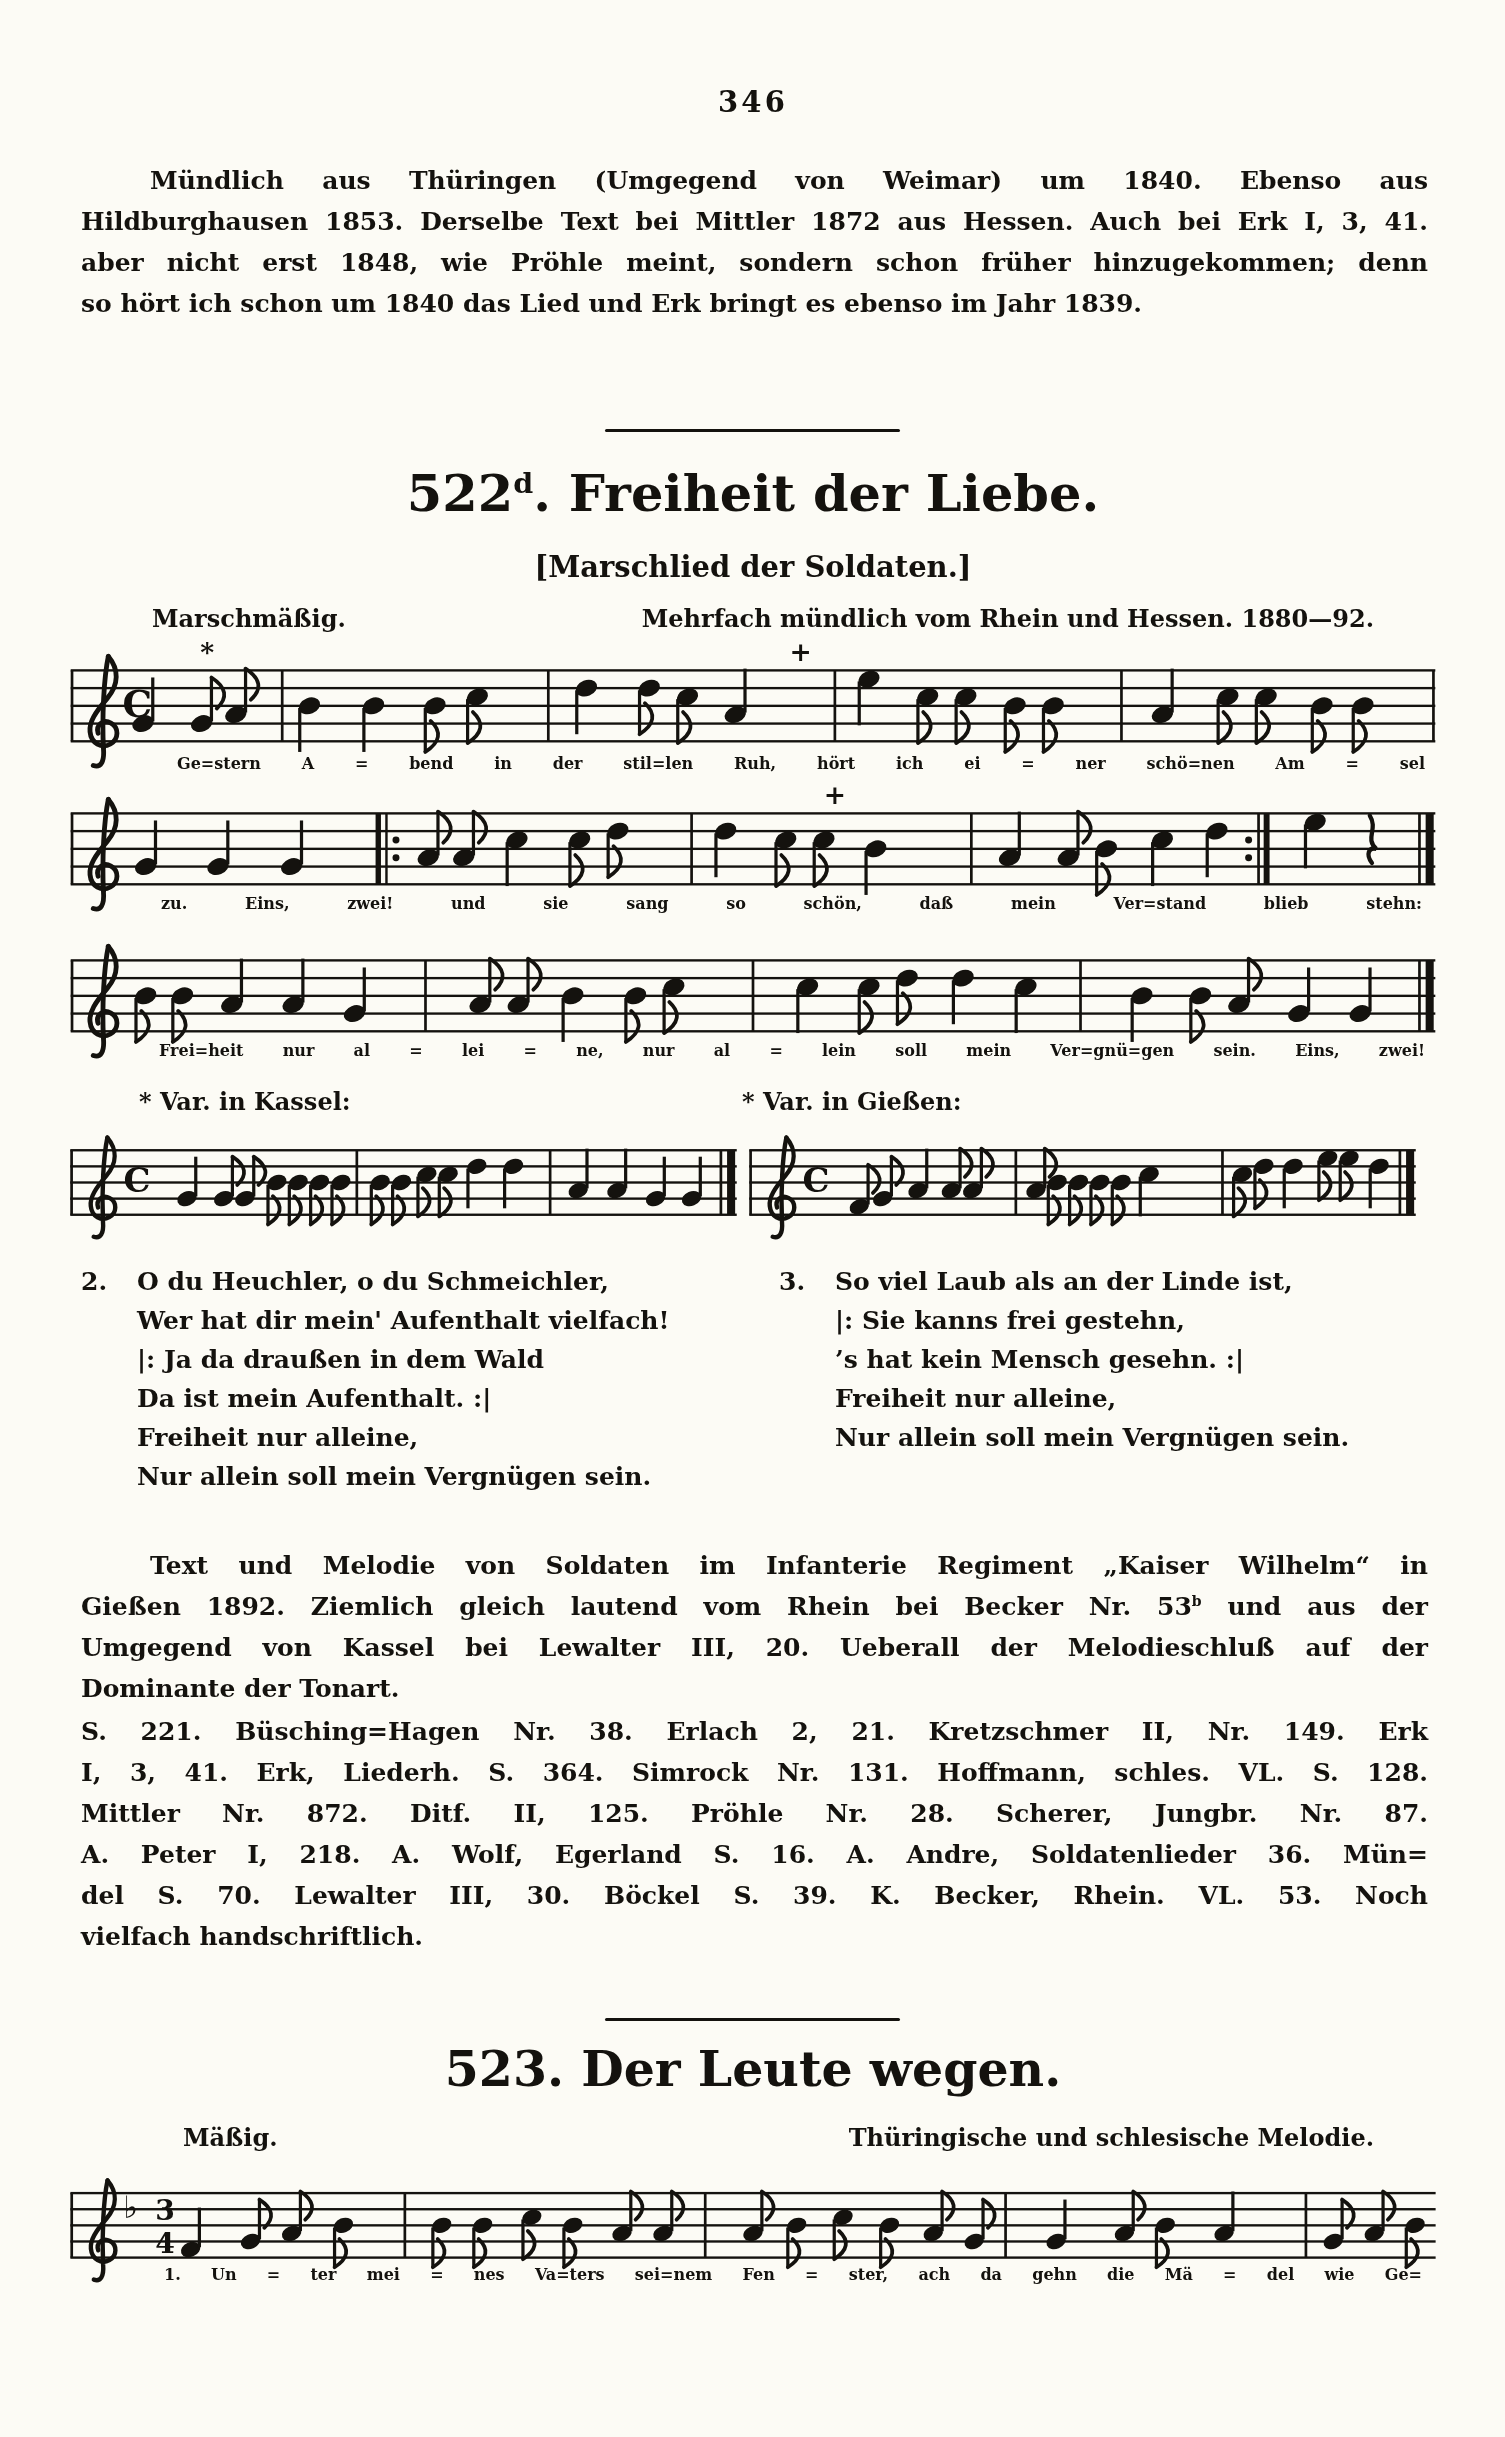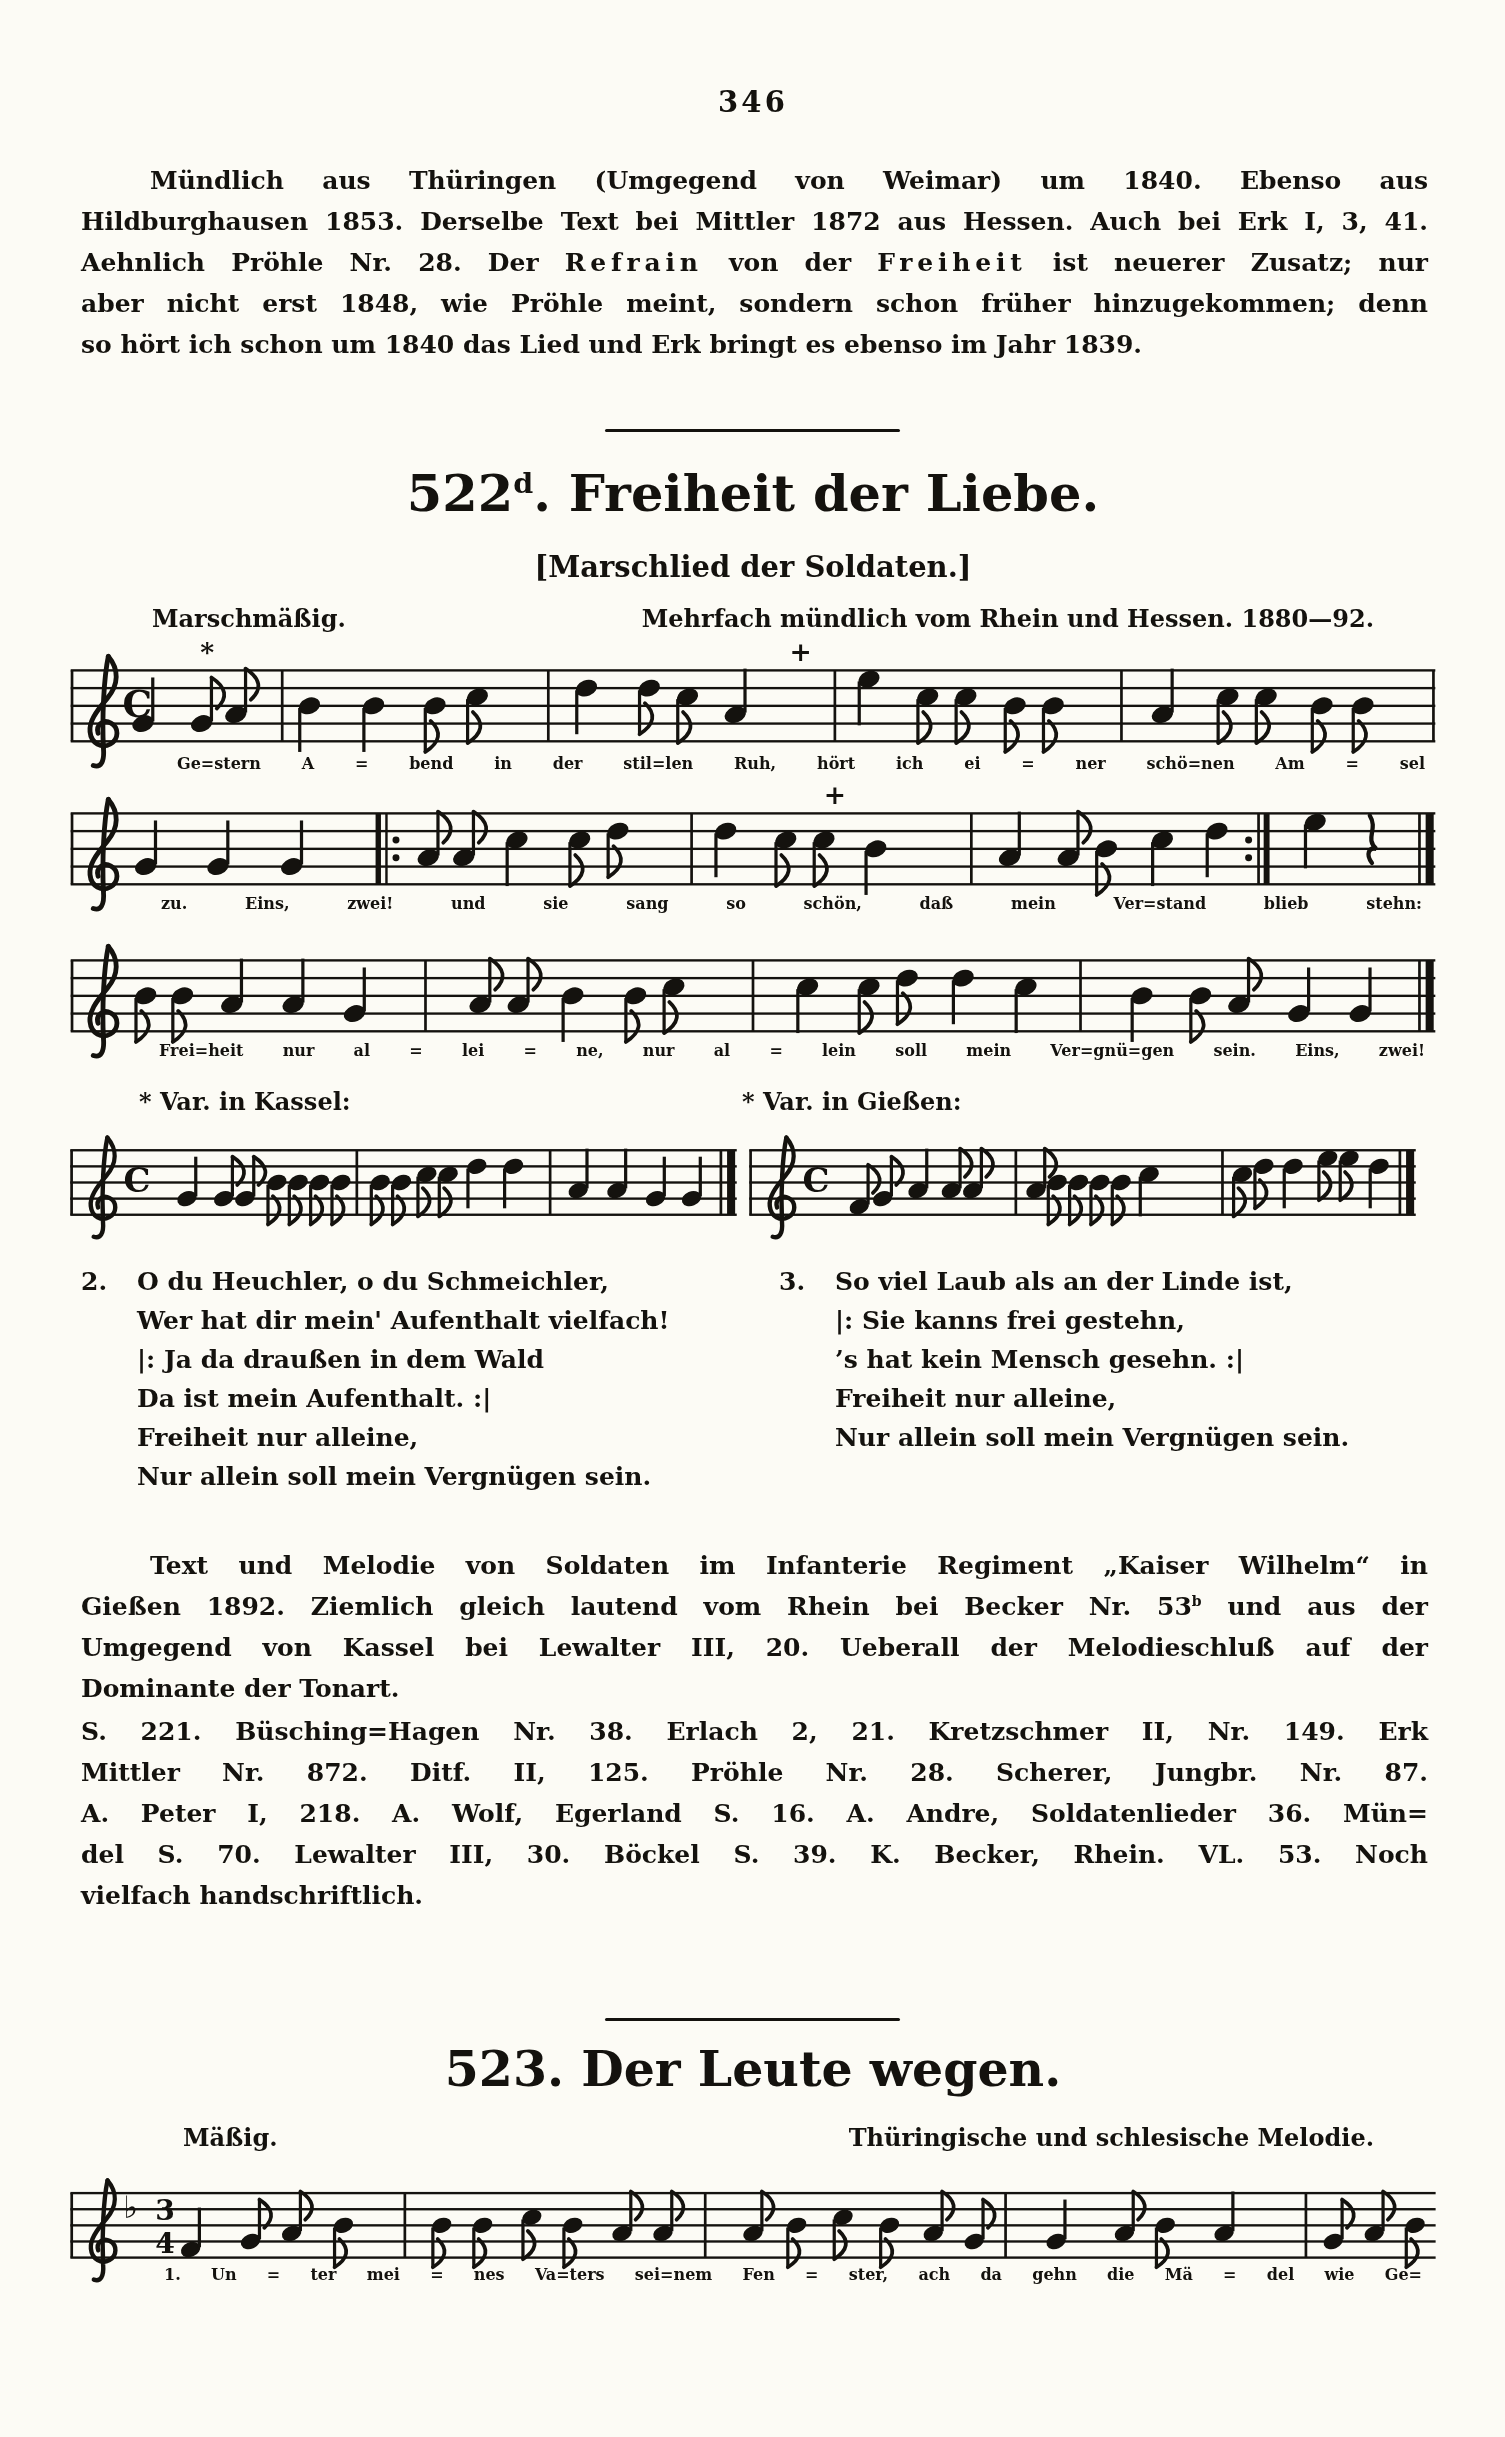--- a/index.html
+++ b/index.html
@@ -35,21 +35,20 @@
 </head>
 <body style="background: rgb(252, 251, 245);">
 
 <div id="page">
 
   <div class="abs pageno">346</div>
 
   <div class="abs para" style="top:160px;left:81px;width:1347px">
       <div class="tline just ind"><span>Mündlich aus Thüringen (Umgegend von Weimar) um 1840. Ebenso aus</span></div>
       <div class="tline just"><span>Hildburghausen 1853. Derselbe Text bei Mittler 1872 aus Hessen. Auch bei Erk I, 3, 41.</span></div>
-      <div class="tline just"><span>Aehnlich Pröhle Nr. 28. Der </span><span class="sperr">Refrain</span><span> von der </span><span class="sperr">Freiheit</span><span> ist neuerer Zusatz; nur</span></div>
       <div class="tline just"><span>aber nicht erst 1848, wie Pröhle meint, sondern schon früher hinzugekommen; denn</span></div>
       <div class="tline"><span>so hört ich schon um 1840 das Lied und Erk bringt es ebenso im Jahr 1839.</span></div>
     </div>
 
   <div class="abs divider" style="top:429px;left:605px;width:295px"></div>
 
   <h1 class="abs songtitle" style="top:465px"><span>522</span><sup>d</sup><span>. Freiheit der Liebe.</span></h1>
 
   <div class="abs subtitle" style="top:550px">[Marschlied der Soldaten.]</div>
 
@@ -620,20 +619,21 @@
 
   <div class="abs para" style="top:1545px;left:81px;width:1347px">
       <div class="tline just ind"><span>Text und Melodie von Soldaten im Infanterie Regiment „Kaiser Wilhelm“ in</span></div>
       <div class="tline just"><span>Gießen 1892. Ziemlich gleich lautend vom Rhein bei Becker Nr. 53</span><sup>b</sup><span> und aus der</span></div>
       <div class="tline just"><span>Umgegend von Kassel bei Lewalter III, 20. Ueberall der Melodieschluß auf der</span></div>
       <div class="tline"><span>Dominante der Tonart.</span></div>
     </div>
 
   <div class="abs para" style="top:1711px;left:81px;width:1347px">
       <div class="tline just"><span>S. 221. Büsching=Hagen Nr. 38. Erlach 2, 21. Kretzschmer II, Nr. 149. Erk</span></div>
+      <div class="tline just"><span>I, 3, 41. Erk, Liederh. S. 364. Simrock Nr. 131. Hoffmann, schles. VL. S. 128.</span></div>
       <div class="tline just"><span>Mittler Nr. 872. Ditf. II, 125. Pröhle Nr. 28. Scherer, Jungbr. Nr. 87.</span></div>
       <div class="tline just"><span>A. Peter I, 218. A. Wolf, Egerland S. 16. A. Andre, Soldatenlieder 36. Mün=</span></div>
       <div class="tline just"><span>del S. 70. Lewalter III, 30. Böckel S. 39. K. Becker, Rhein. VL. 53. Noch</span></div>
       <div class="tline"><span>vielfach handschriftlich.</span></div>
     </div>
 
   <div class="abs divider" style="top:2018px;left:605px;width:295px"></div>
 
   <h1 class="abs songtitle" style="top:2043px;font-size:49px"><span>523</span><span>. Der Leute wegen.</span></h1>
 

